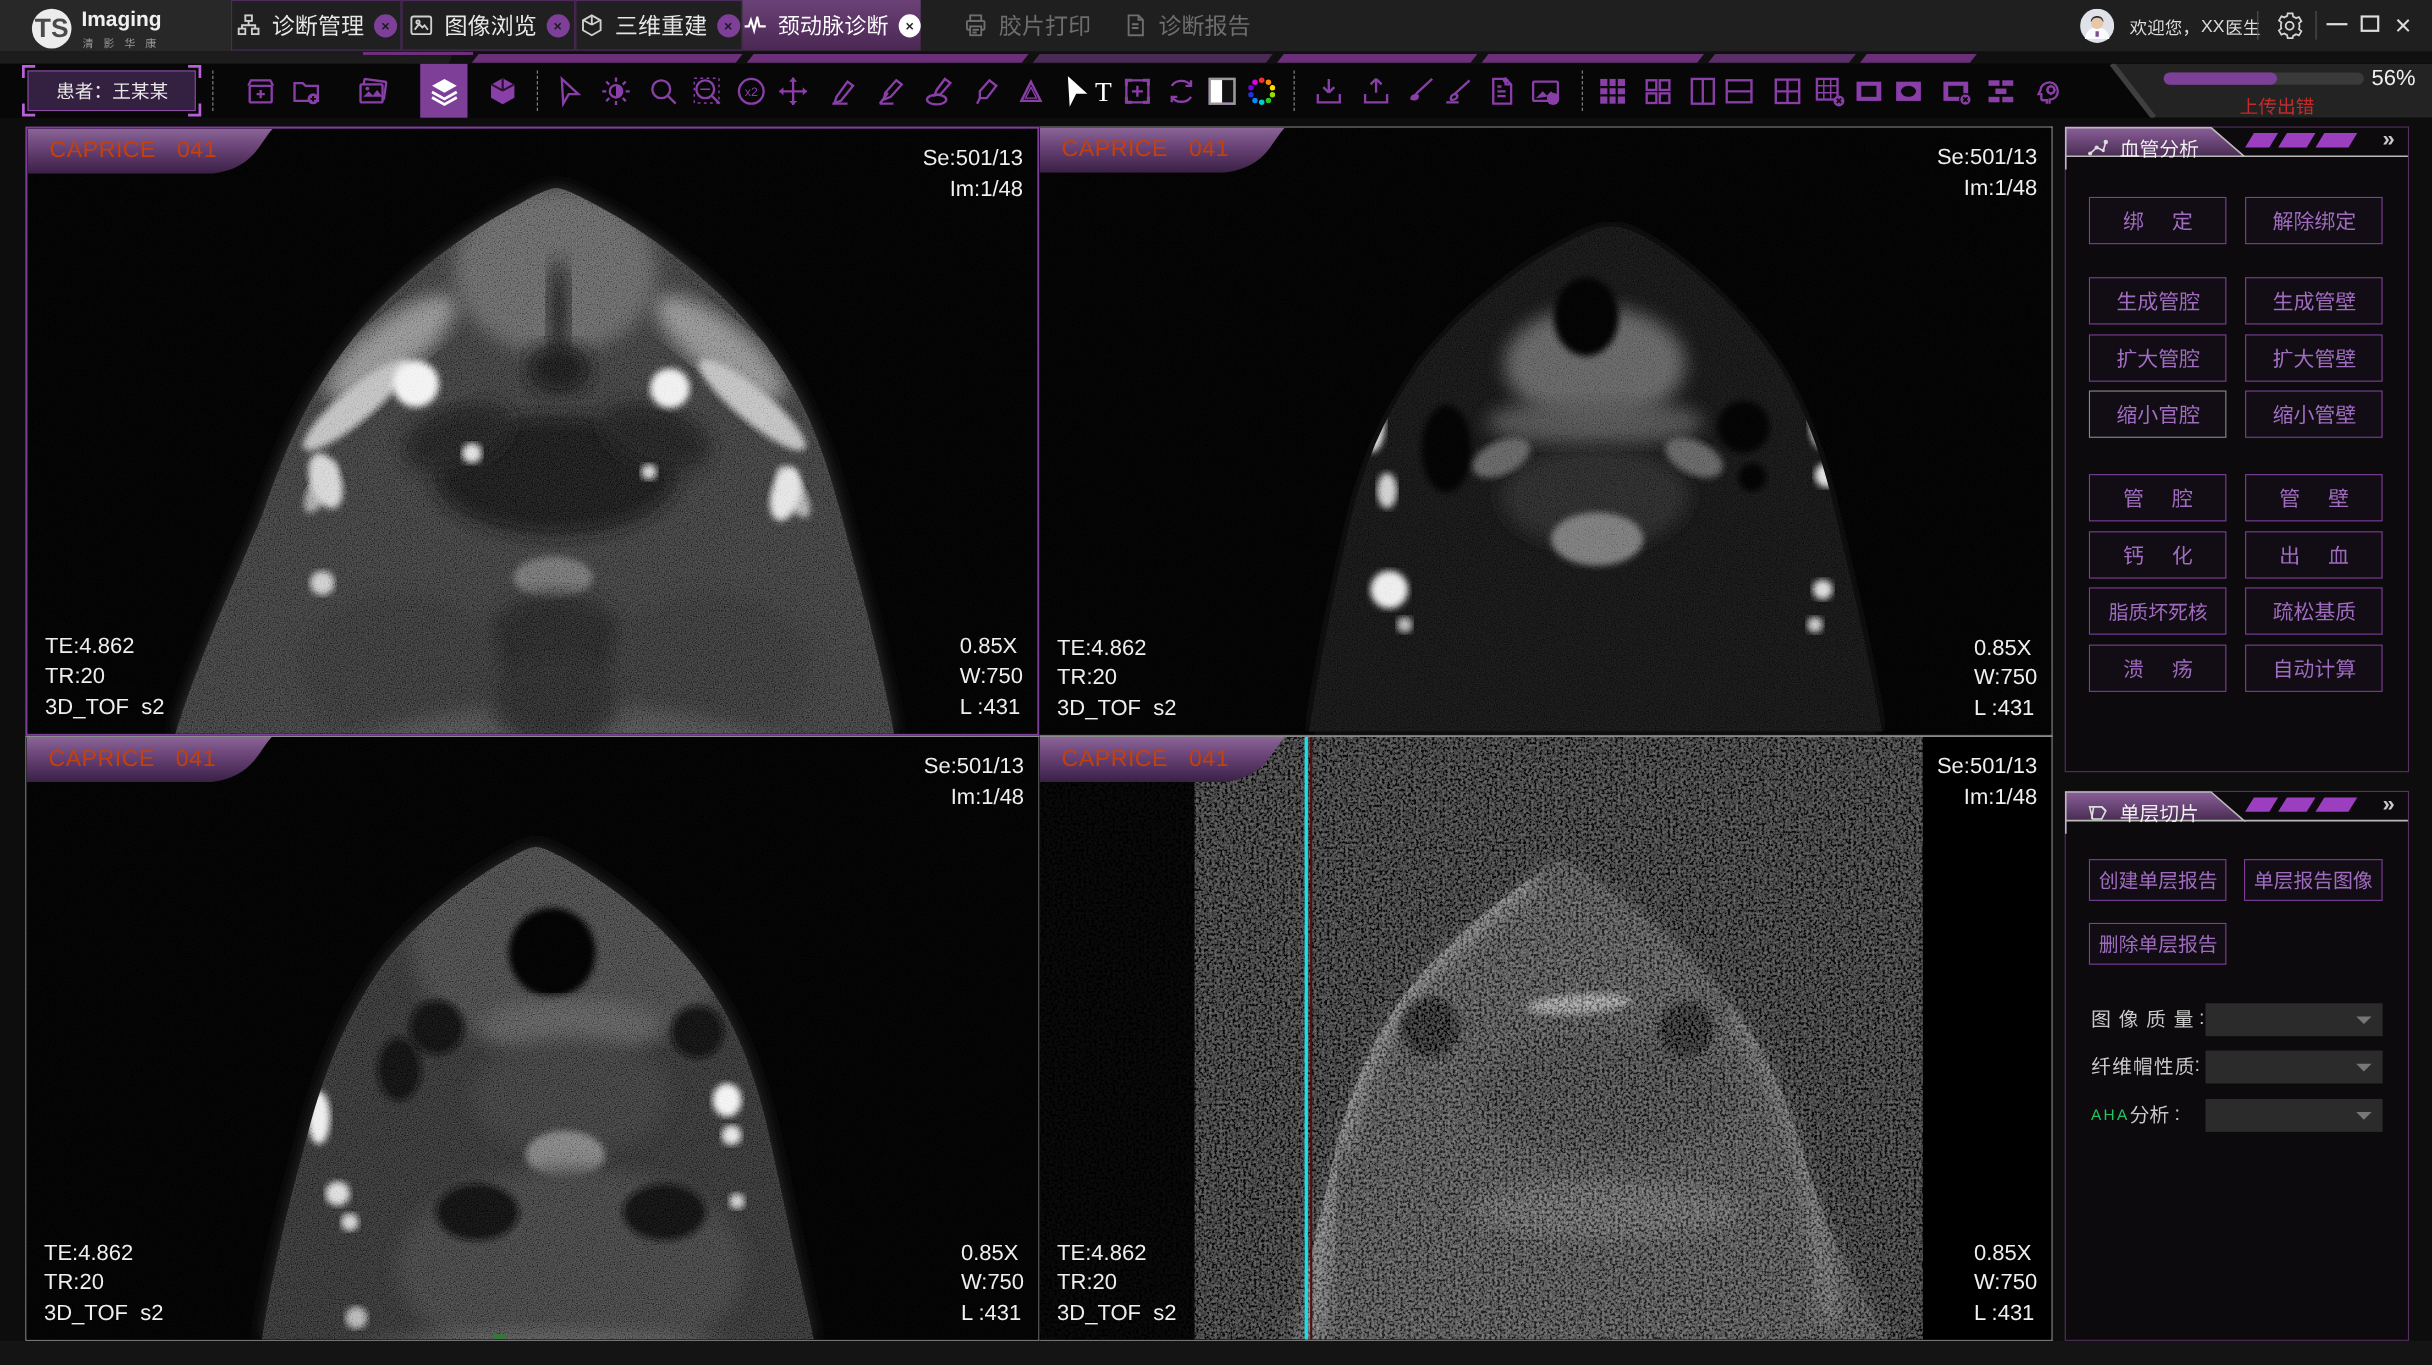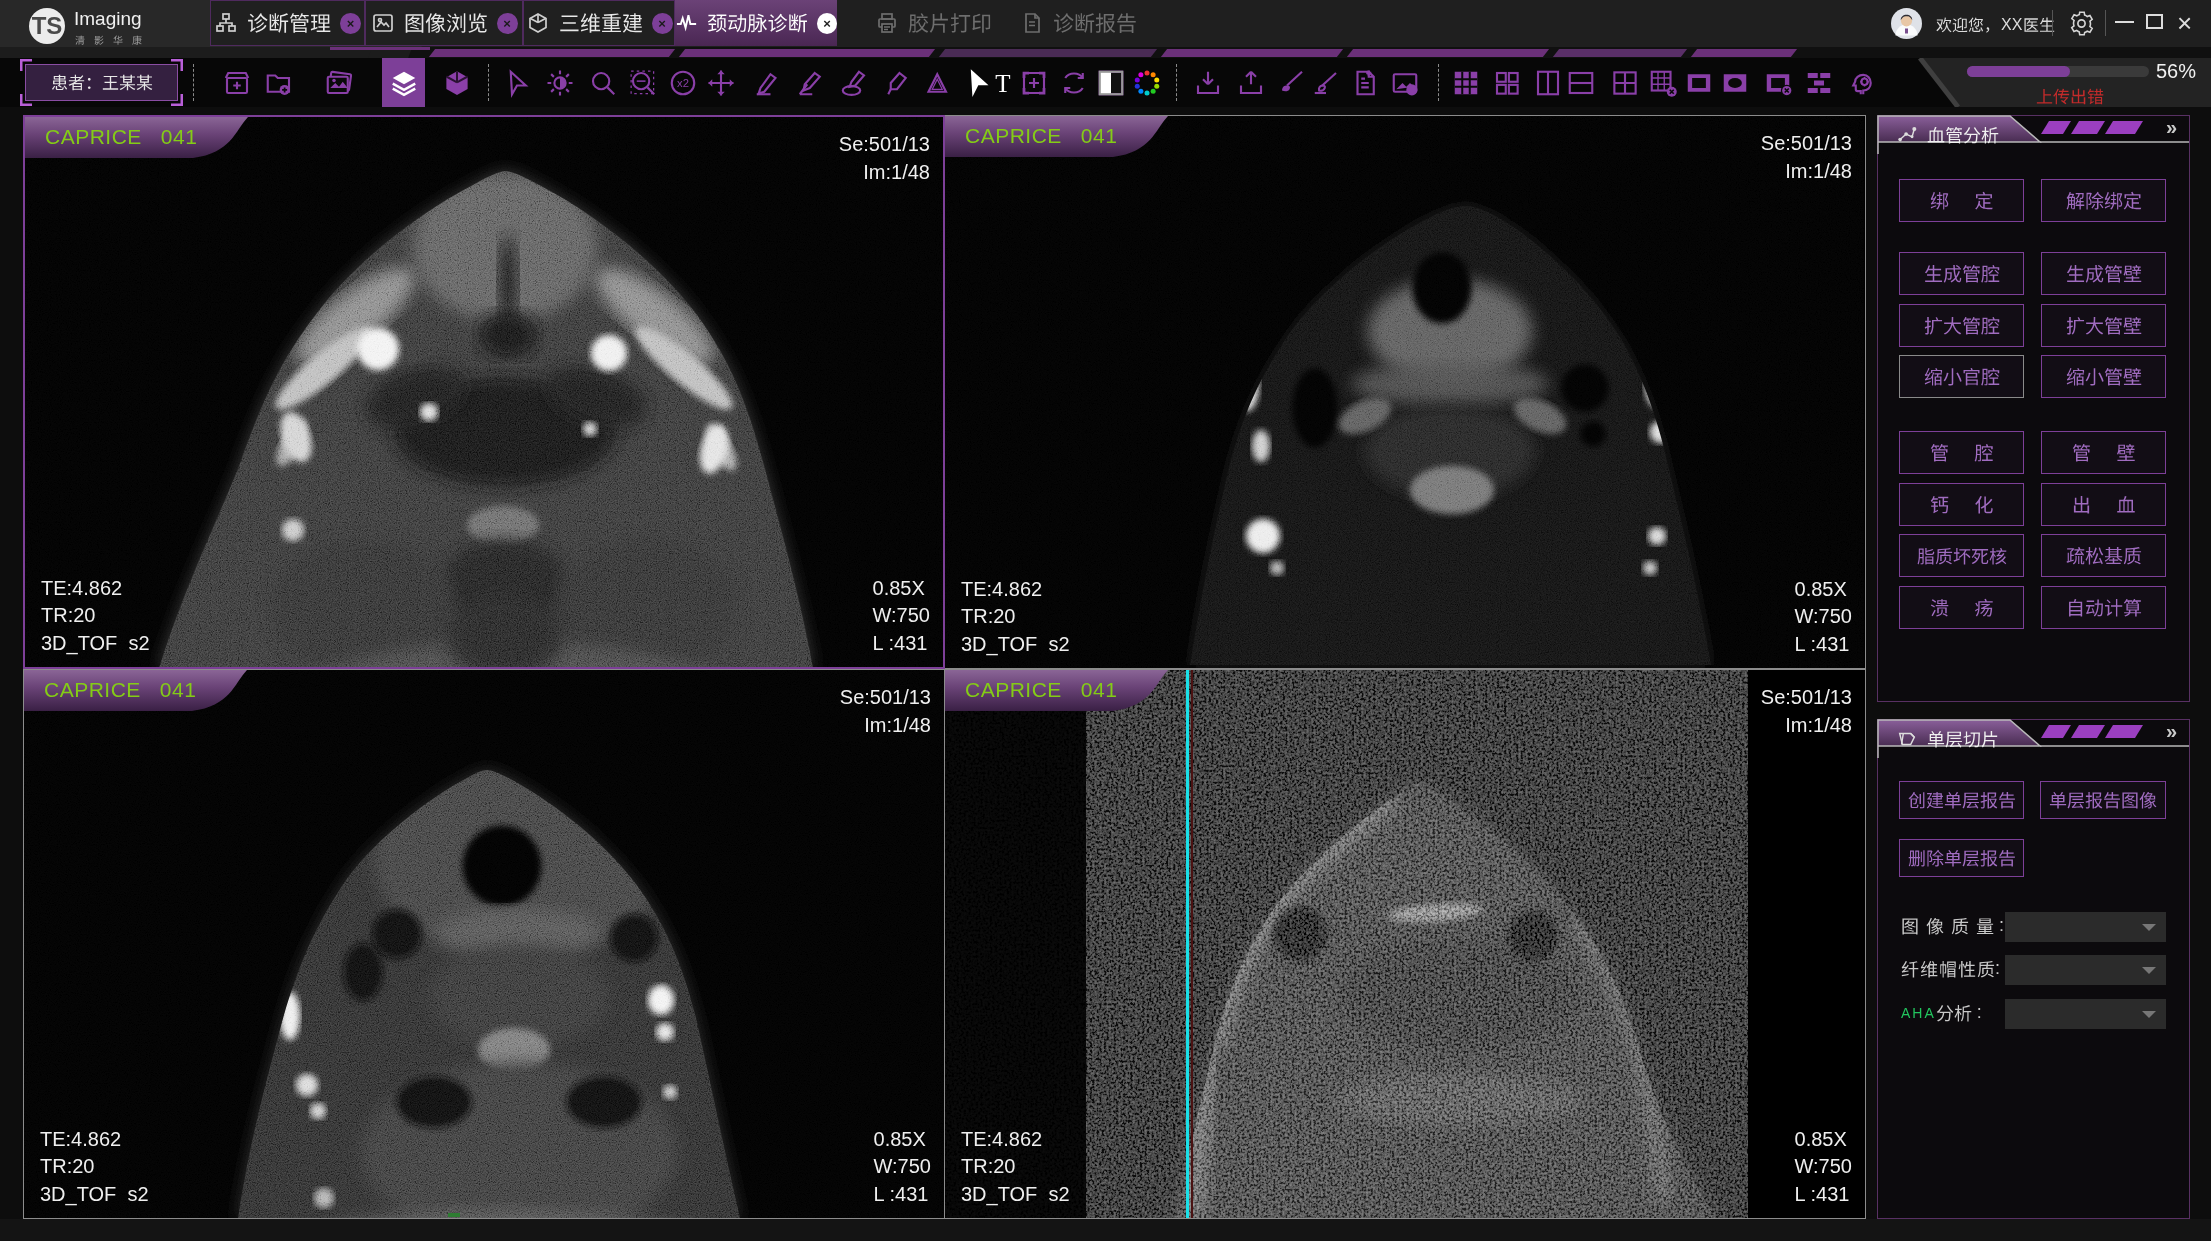--- a/index.html
+++ b/index.html
@@ -6,21 +6,21 @@
 svg.cjk{display:inline-block}
 .titlebar{position:absolute;left:0;top:0;width:2211px;height:47px;background:#1f1f1f}
 .logo{position:absolute;left:0;top:0;width:380px;height:47px;background:#282828}
 .tab{position:absolute;top:0;height:46px;display:flex;align-items:center;justify-content:center;gap:9px}
 .tabx{width:21px;height:21px;border-radius:50%;display:flex;align-items:center;justify-content:center;font-size:13px;font-weight:bold}
 .stripe{position:absolute;left:0;top:47px;width:2211px;height:11px;background:#101010;overflow:hidden}
 .toolbar{position:absolute;left:0;top:58px;width:2211px;height:49px;background:#070707}
 .ticon{position:absolute;top:58px;height:49px;display:flex;align-items:center;justify-content:center}
 .vp{position:absolute;background:#000;overflow:hidden}
 .vplabel{position:absolute;left:0;top:0;width:225px;height:41px}
-.vplabel .lt{position:absolute;left:20px;top:8px;color:#84cc16;font-size:21px;letter-spacing:0.5px}
+.vplabel .lt{position:absolute;left:20px;top:8px;color:#c2410c;font-size:21px;letter-spacing:0.5px}
 .ovl{position:absolute;color:#efefef;font-size:20px;line-height:27.5px}
 .ovl.tr{top:14px;right:13px;text-align:right}
 .ovl.bl{left:16px;bottom:10px}
 .ovl.br{right:13px;bottom:10px;text-align:left}
 .panel{position:absolute;left:1877px;width:313px;background:#0c0a0d;border:1px solid #583063}
 .pbtn{position:absolute;background:#120d15;border:1px solid #7d3f98;display:flex;align-items:center;justify-content:center}
 .phead{position:absolute;height:27px;display:flex;align-items:center}
 .drop{position:absolute;width:161px;height:30px;background:#2b2b2b}
 .drop:after{content:"";position:absolute;right:10px;top:12px;border:7px solid transparent;border-top-color:#777;border-bottom:none}
 .dlabel{position:absolute;display:flex;align-items:center}
@@ -113,21 +113,21 @@
       <path id="uFF1A" d="M25 39C29 39 33 36 33 32C33 27 29 24 25 24C21 24 17 27 17 32C17 36 21 39 25 39ZM25 88C29 88 33 85 33 81C33 76 29 73 25 73C21 73 17 76 17 81C17 85 21 88 25 88Z"></path>
     </defs>
   </svg>
 <div class="titlebar"></div>
 <div class="logo"></div>
 <div style="position:absolute;left:370px;top:0;width:60px;height:47px;background:#282828;transform:skewX(-20deg)"></div>
 <svg style="position:absolute;left:28px;top:7px" width="38" height="38" viewBox="0 0 38 38">
 <circle cx="19" cy="19" r="18" fill="#ececec"></circle>
 <text x="19" y="27" text-anchor="middle" font-family="Liberation Sans" font-size="24" font-weight="bold" fill="#4a4a4a">TS</text>
   </svg>
-<div style="position:absolute;left:74px;top:8px;color:#f0f0f0;font-size:19px;font-weight:normal">Imaging</div>
+<div style="position:absolute;left:74px;top:8px;color:#f0f0f0;font-size:19px;font-weight:bold">Imaging</div>
 <div style="position:absolute;left:75px;top:32px"><svg class="cjk" style="width:67.0px;height:12.0px;vertical-align:0px" viewBox="0 -12 670 120" fill="#9a9a9a">
       <use href="#u6E05" x="0"></use>
       <use href="#u5F71" x="190"></use>
       <use href="#u534E" x="380"></use>
       <use href="#u5EB7" x="570"></use>
     </svg></div>
 <div class="tab" style="left:210px;width:155px;background:#202020;border:1px solid #4f2a5e;border-top:1px solid #4f2a5e;">
 <svg width="24" height="24" viewBox="0 0 24 24" fill="none" stroke="#cfcfcf" stroke-width="1.7">
       <rect x="9" y="3" width="6" height="5"></rect>
       <rect x="3" y="15" width="6" height="5"></rect>

